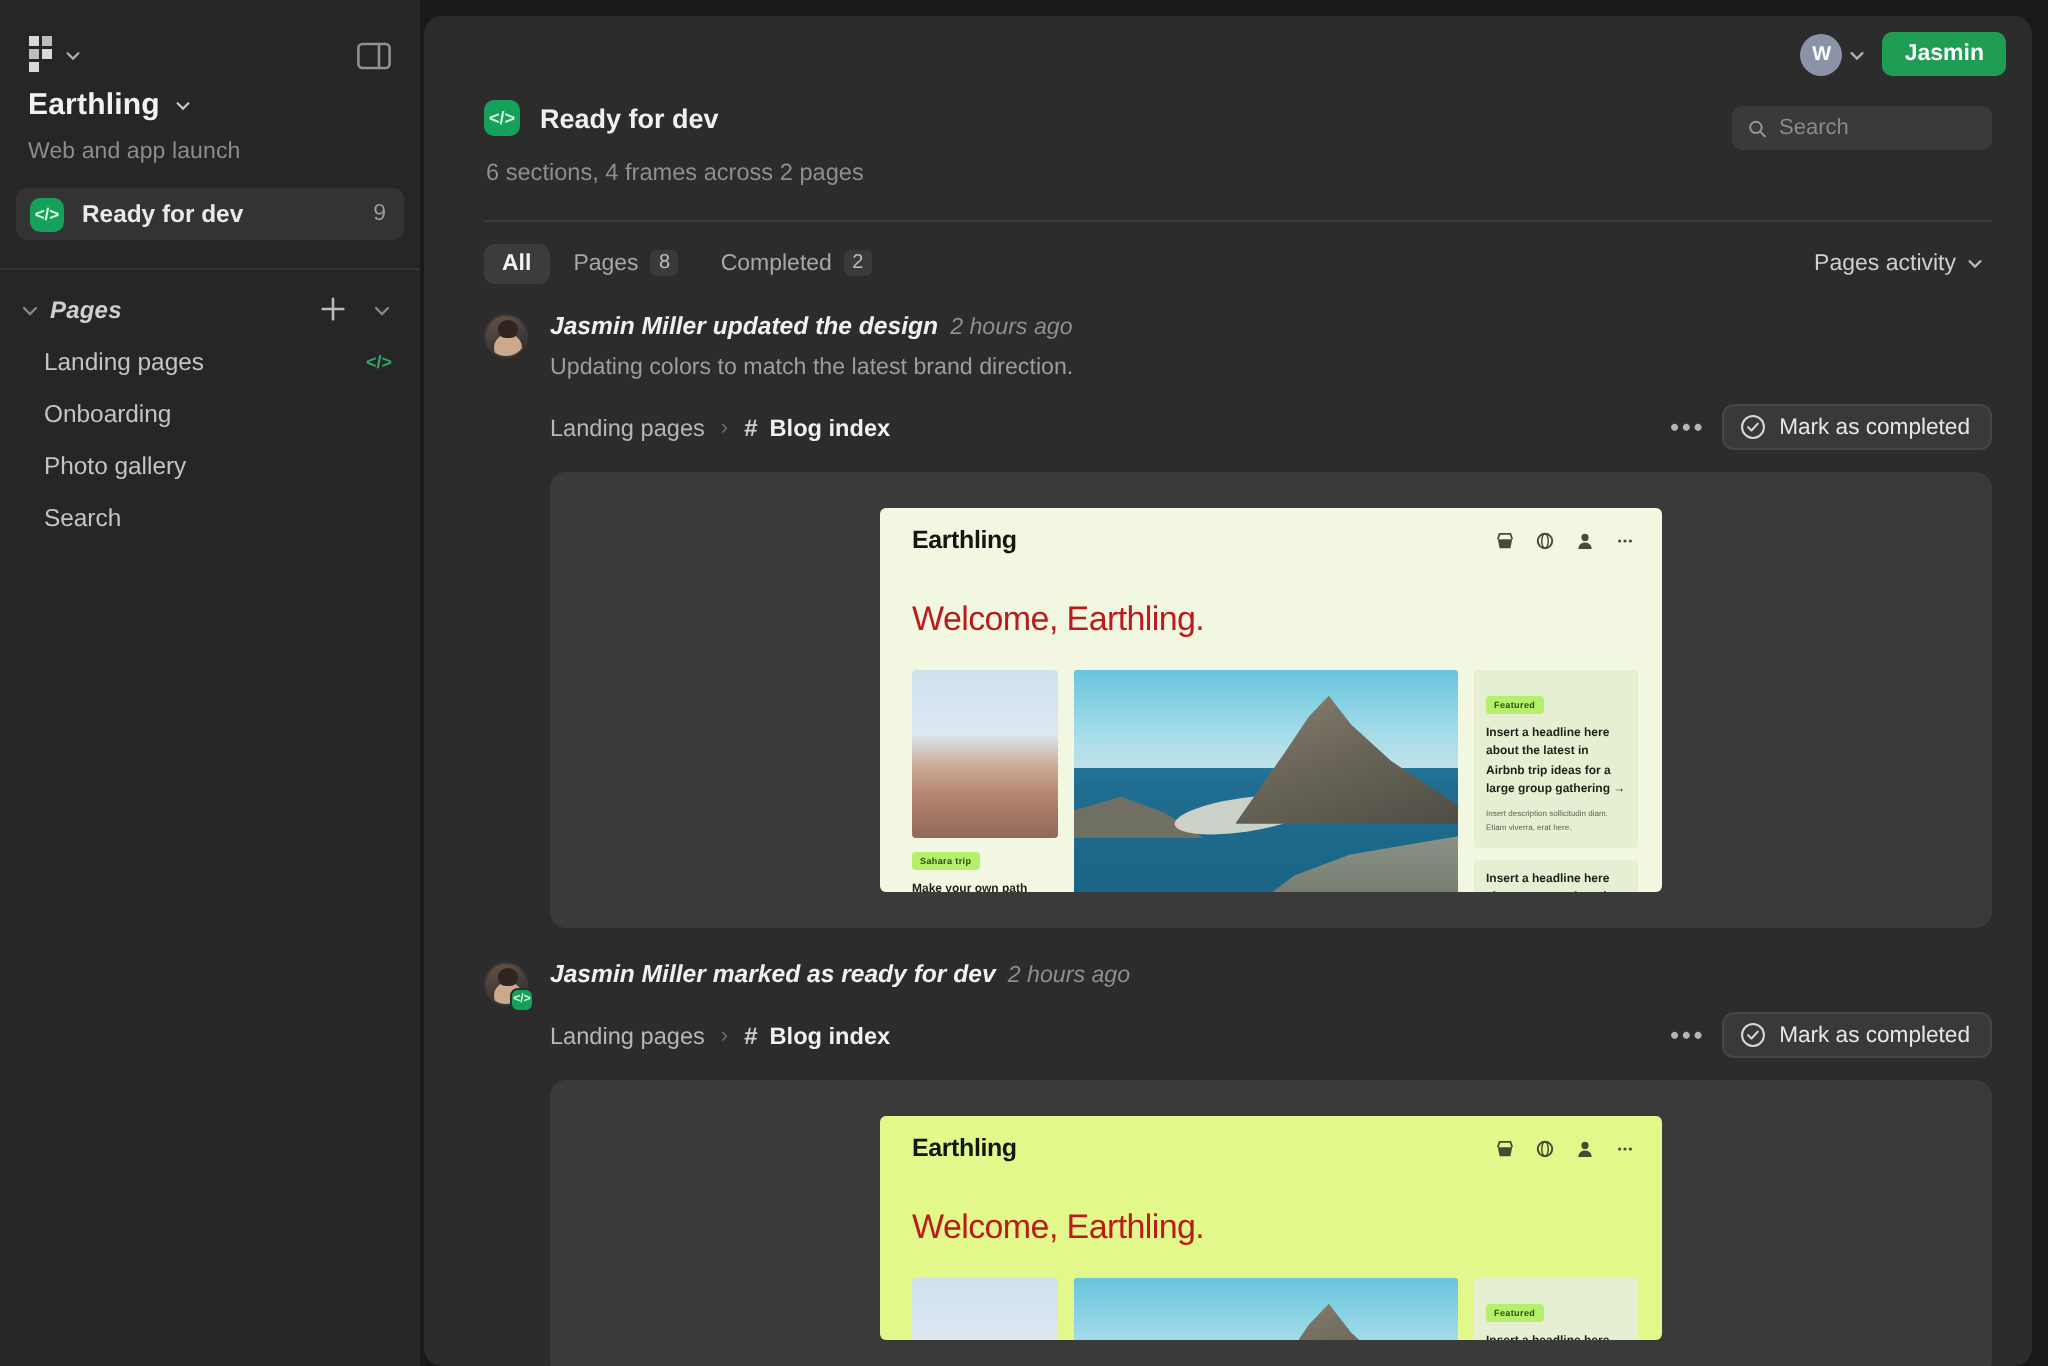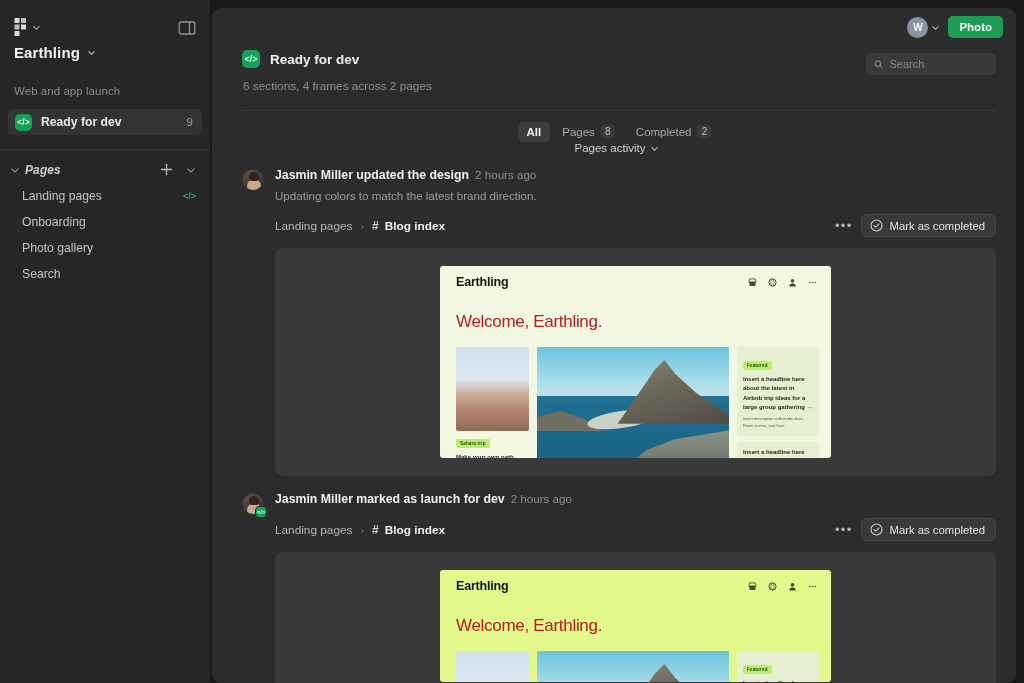--- a/index.html
+++ b/index.html
@@ -25,21 +25,21 @@
   .caret { width: 9px; height: 9px; display: inline-block; }
   .panel-toggle {
     position: absolute; top: 19px; right: 14px;
     width: 18px; height: 18px; opacity: .75; cursor: pointer;
   }
   .sb-title {
     display: flex; align-items: center; gap: 7px;
     margin-top: 8px; color: #f2f2f2; font-size: 15px; font-weight: 600;
     letter-spacing: .1px;
   }
-  .sb-sub { margin-top: 24px; color: #8c8c8c; font-size: 11.5px; letter-spacing: .05px; }
+  .sb-sub { margin-top: 9px; color: #8c8c8c; font-size: 11.5px; letter-spacing: .05px; }
 
   .rfd-item {
     margin: 12px 8px 0 8px; height: 26px;
     background: #333333; border-radius: 5px;
     display: flex; align-items: center; gap: 9px;
     padding: 0 9px 0 7px; cursor: pointer;
   }
   .rfd-badge {
     width: 17px; height: 17px; border-radius: 5px; background: #15a15a;
     display: flex; align-items: center; justify-content: center;
@@ -110,21 +110,21 @@
   }
   .search-box input {
     background: transparent; border: none; outline: none;
     color: #cfcfcf; font-size: 11px; width: 100%;
     font-family: "Liberation Sans", sans-serif;
   }
   .search-box input::placeholder { color: #8a8a8a; }
 
   .tabs-divider { height: 1px; background: #3a3a3a; margin: 17px 0 0 0; }
 
-  .tabs-row { display: flex; align-items: center; padding: 10px 0 0 0; flex-direction: column; }
+  .tabs-row { display: flex; padding: 10px 0 0 0; }
   .tabs { display: flex; align-items: center; gap: 3px; flex: 1; }
   .tab {
     display: flex; align-items: center; gap: 6px;
     padding: 4px 9px; border-radius: 5px; cursor: pointer;
     color: #a8a8a8; font-size: 11.5px;
   }
   .tab.active { background: #3c3c3c; color: #f2f2f2; font-weight: 600; }
   .tab .cnt {
     background: #3a3a3a; color: #bdbdbd; font-size: 10px;
     border-radius: 3px; padding: 1px 4px; min-width: 14px; text-align: center;
@@ -153,21 +153,21 @@
     border-radius:50% 50% 40% 40%; background:#2e2420; z-index:2;
   }
   .ava-tag {
     position: absolute; right: -3px; bottom: -3px;
     width: 12px; height: 12px; border-radius: 4px; background: #15a15a;
     border: 1.5px solid #2c2c2c;
     display:flex; align-items:center; justify-content:center;
     color:#d8ffe8; font-size:6px; font-weight:700;
   }
   .feed-body { flex: 1; }
-  .feed-line { display: flex; align-items: baseline; gap: 6px; }
+  .feed-line { display: flex; align-items: baseline; gap: 6px; font-style: italic; }
   .feed-actor { color: #f0f0f0; font-size: 12.3px; font-weight: 700; }
   .feed-time { color: #8e8e8e; font-size: 11.6px; }
   .feed-desc { color: #9d9d9d; font-size: 11.6px; margin-top: 7px; }
 
   .crumb-row { display: flex; align-items: center; margin-top: 12px; }
   .crumbs { display: flex; align-items: center; gap: 8px; flex: 1; }
   .crumb-a { color: #b6b6b6; font-size: 11.8px; cursor: pointer; }
   .crumb-sep { color: #6f6f6f; font-size: 11px; }
   .crumb-frame { display: flex; align-items: center; gap: 6px; }
   .hash { color: #cfcfcf; font-size: 12px; font-weight: 700; }
@@ -314,21 +314,21 @@
   <div class="main-wrap">
    <div class="main">
 
     <div class="topbar">
       <div class="avatar-group">
         <div class="avatar">W</div>
         <svg class="caret" viewBox="0 0 10 10">
           <path d="M2 4 L5 7 L8 4" stroke="#b0b0b0" stroke-width="1.3" fill="none" stroke-linecap="round"></path>
         </svg>
       </div>
-      <button class="share-btn">Photo</button>
+      <button class="share-btn">Jasmin</button>
     </div>
 
     <div class="content">
      <div class="content-inner">
 
       <div class="hdr-row">
         <div class="hdr-left">
           <div class="hdr-title-row">
             <span class="hdr-badge">&lt;/&gt;</span>
             <span class="hdr-title">Ready for dev</span>
@@ -463,21 +463,21 @@
         </div>
 
         <div class="feed-item" style="margin-top:16px">
           <div class="feed-head">
             <div class="ava-wrap">
               <div class="ava-img"></div>
               <span class="ava-tag">&lt;/&gt;</span>
             </div>
             <div class="feed-body">
               <div class="feed-line">
-                <span class="feed-actor">Jasmin Miller marked as launch for dev</span>
+                <span class="feed-actor">Jasmin Miller marked as ready for dev</span>
                 <span class="feed-time">2 hours ago</span>
               </div>
 
               <div class="crumb-row">
                 <div class="crumbs">
                   <span class="crumb-a">Landing pages</span>
                   <span class="crumb-sep">›</span>
                   <span class="crumb-frame">
                     <span class="hash">#</span>
                     <span class="crumb-b">Blog index</span>

